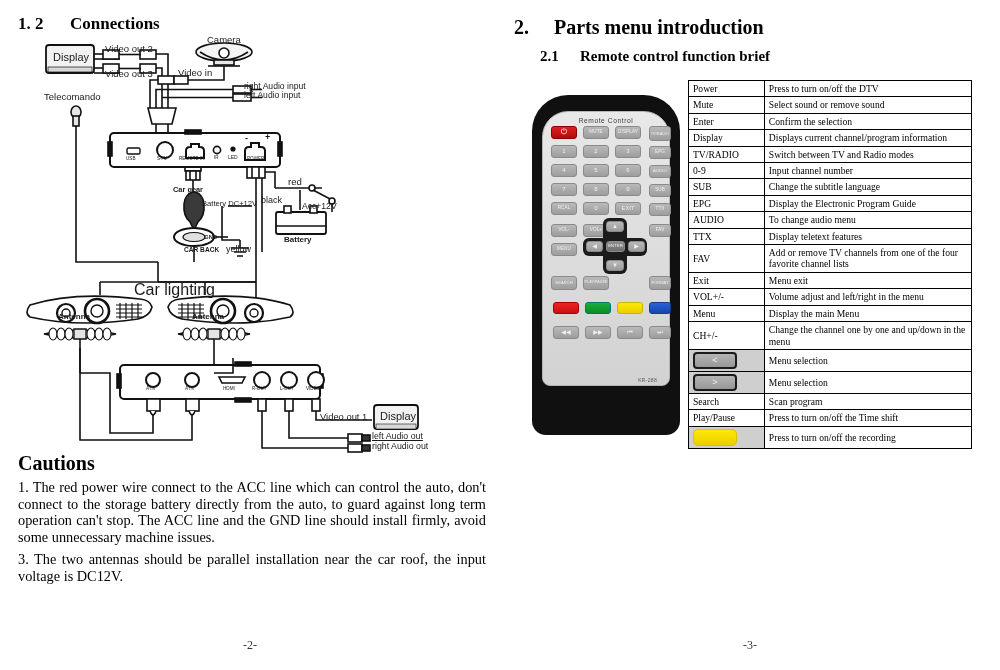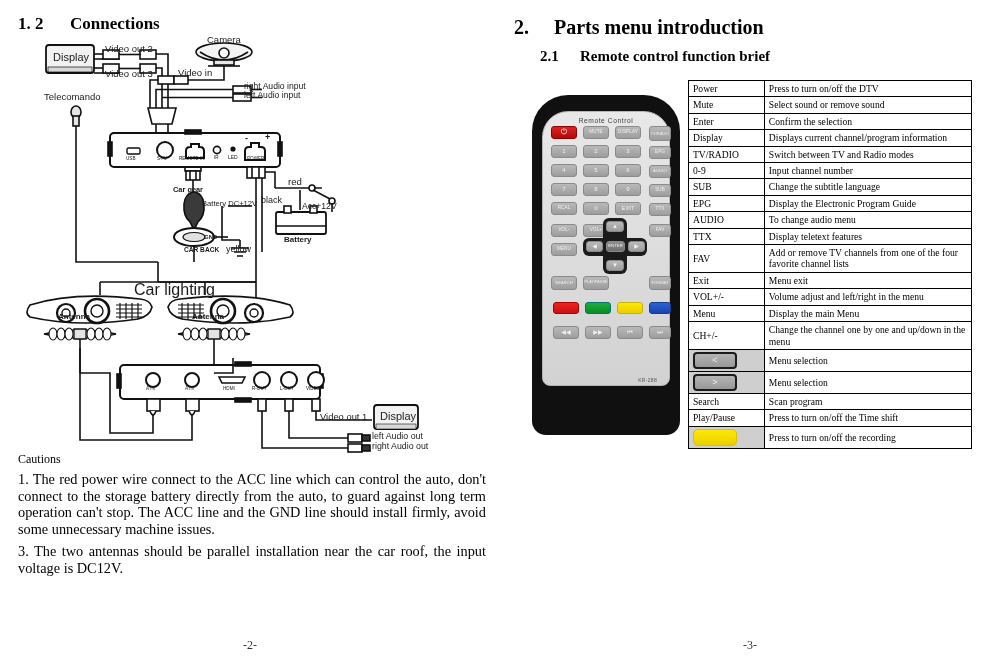--- a/index.html
+++ b/index.html
@@ -38,21 +38,21 @@
   .dlabel {
     position: absolute;
     font-family: "Liberation Sans", sans-serif;
     color: #1a1a1a;
     white-space: nowrap;
     line-height: 1;
   }
 
   
   #cautions { position: absolute; left: 18px; top: 452px; width: 468px; }
-  .caut-title { font-size: 12px; font-weight: normal; margin-bottom: 4px; }
+  .caut-title { font-size: 20px; font-weight: bold; margin-bottom: 4px; }
   .caut-p {
     font-size: 14.3px;
     line-height: 16.6px;
     margin: 0 0 6px 0;
     text-align: justify;
     font-family: "Liberation Serif", serif;
   }
   .caut-p.jst { text-align: justify; text-align-last: left; }
   .pagenum {
     position: absolute;
@@ -392,21 +392,21 @@
 
     <div class="dlabel" style="left:146px;top:387px;font-size:4.6px;">ATN</div>
     <div class="dlabel" style="left:185px;top:387px;font-size:4.6px;">ATN</div>
     <div class="dlabel" style="left:223px;top:387px;font-size:4.6px;">HDMI</div>
     <div class="dlabel" style="left:252px;top:387px;font-size:4.6px;">R-OUT</div>
     <div class="dlabel" style="left:280px;top:387px;font-size:4.6px;">L-OUT</div>
     <div class="dlabel" style="left:306px;top:387px;font-size:4.6px;">VIDEO</div>
 
     <div class="dlabel" style="left:320px;top:412px;font-size:9.4px;">Video out 1</div>
     <div class="dlabel" style="left:380px;top:411px;font-size:11px;">Display</div>
-    <div class="dlabel" style="left:372px;top:432px;font-size:8.8px;">left Audio out</div>
+    <div class="dlabel" style="left:372px;top:432px;font-size:8.8px;text-decoration:underline;">left Audio out</div>
     <div class="dlabel" style="left:372px;top:442px;font-size:8.8px;">right Audio out</div>
   </div>
 
   <div id="cautions">
     <div class="caut-title">Cautions</div>
     <p class="caut-p">1.  The red power wire connect to the ACC line which can control the auto, don't connect to the storage battery directly from the auto, to guard against long term operation can't stop. The ACC line and the GND line should install firmly, avoid some unnecessary machine issues.</p>
     <p class="caut-p jst">3.   The two antennas should be parallel installation near the car roof, the input voltage is DC12V.</p>
   </div>
 
   <div class="pagenum" style="left:243px;top:638px;">-2-</div>

